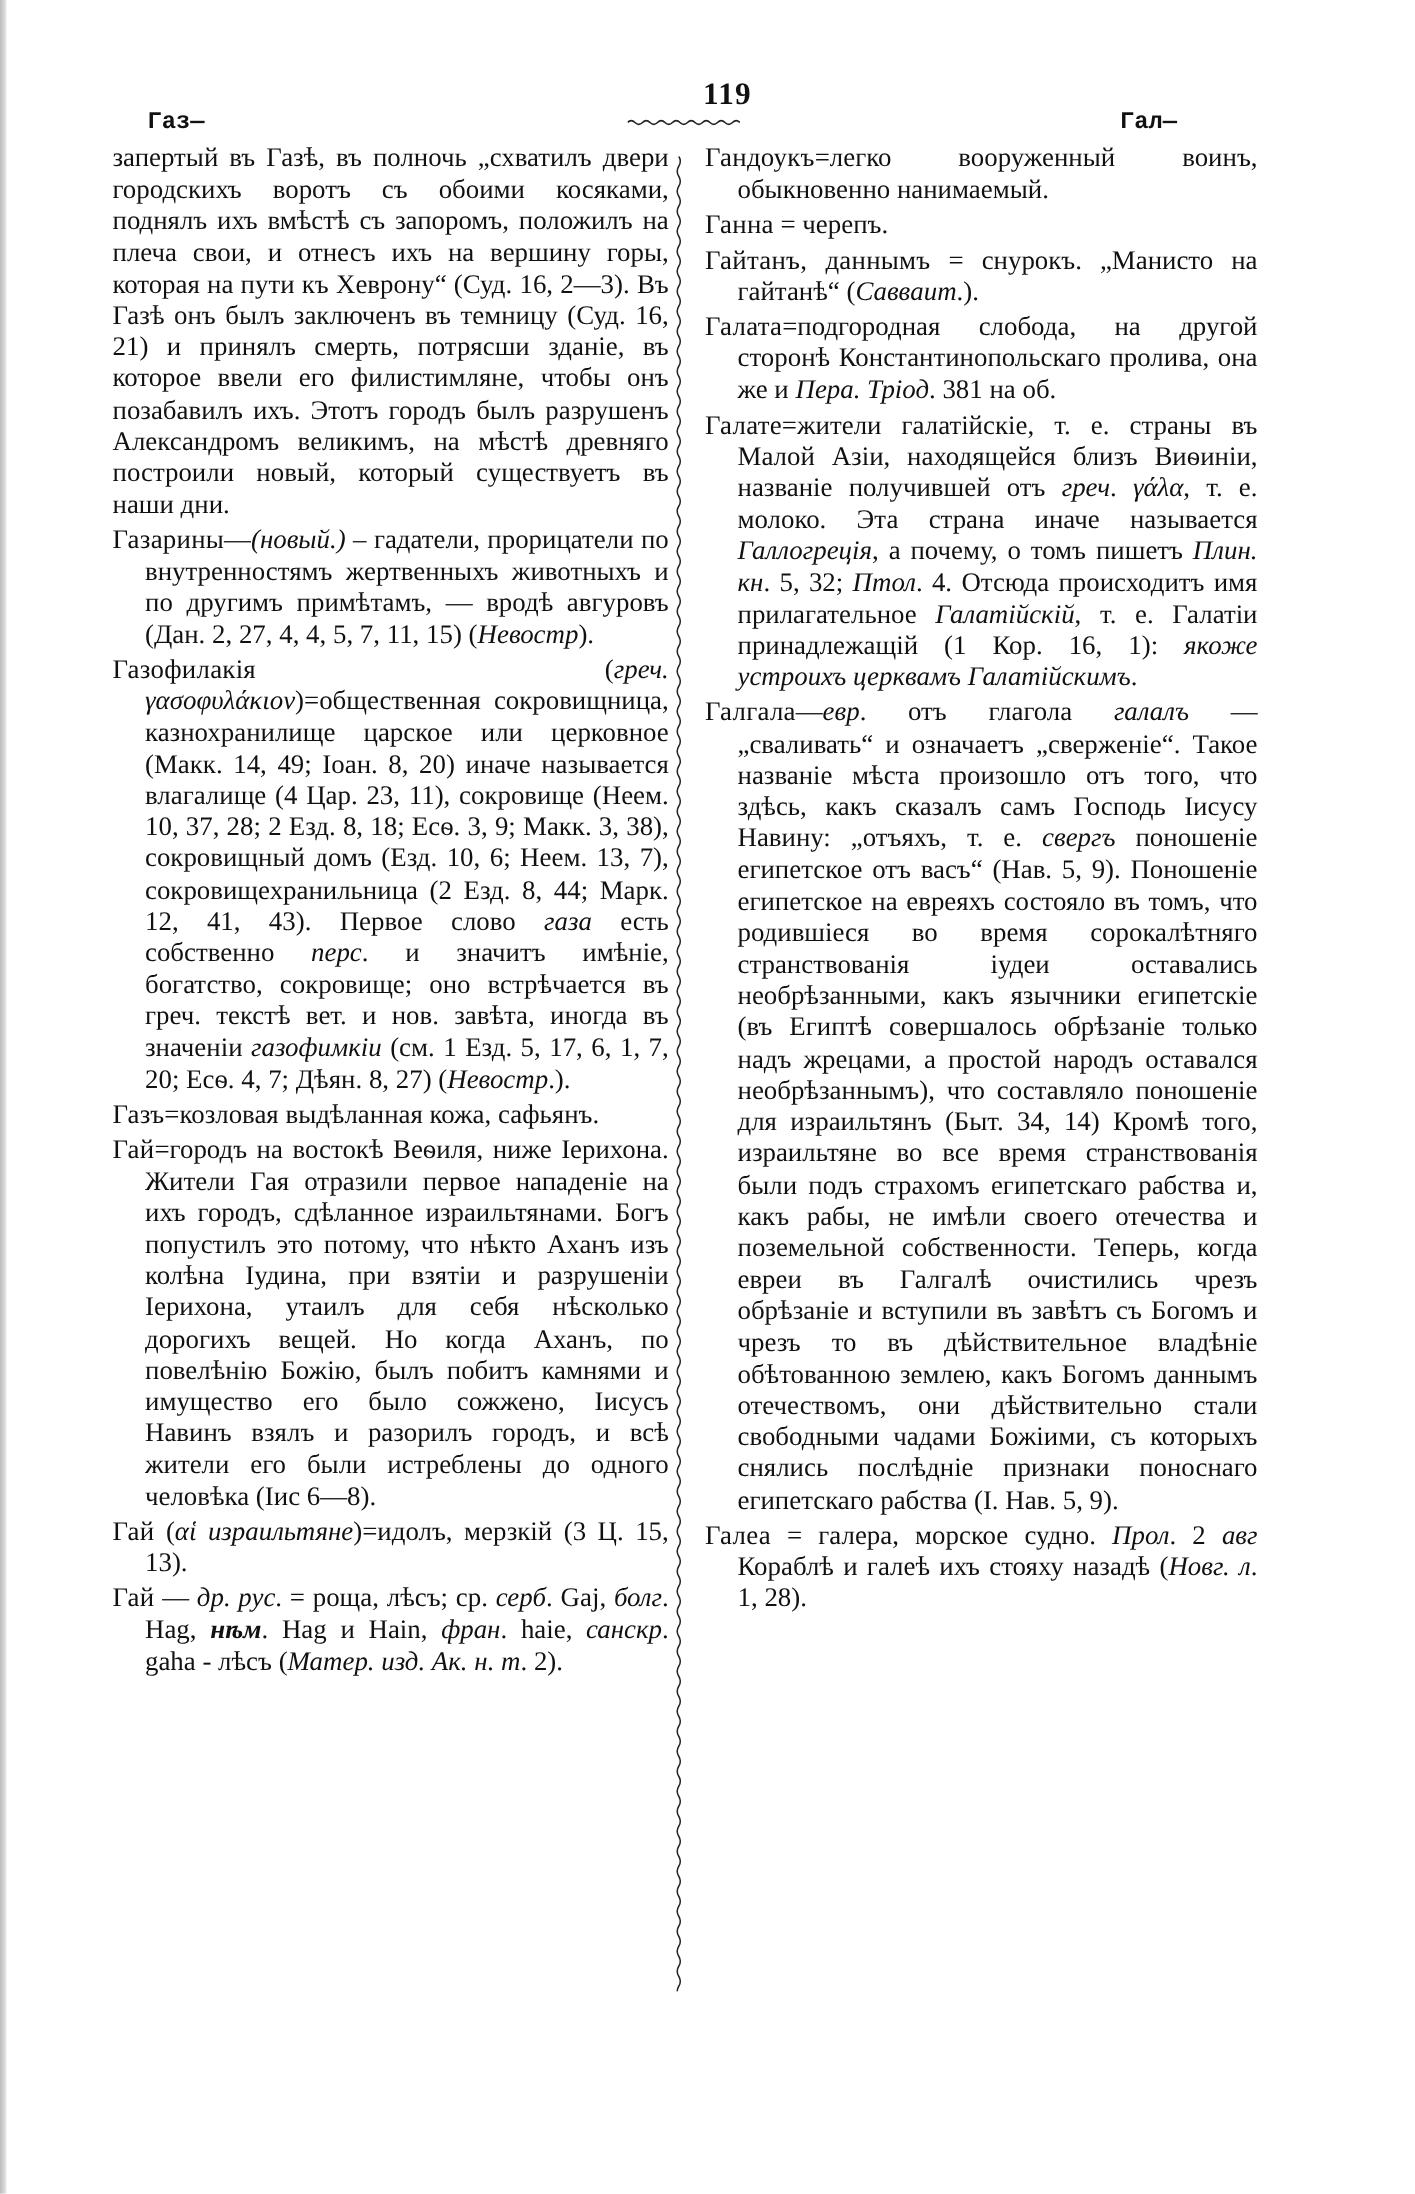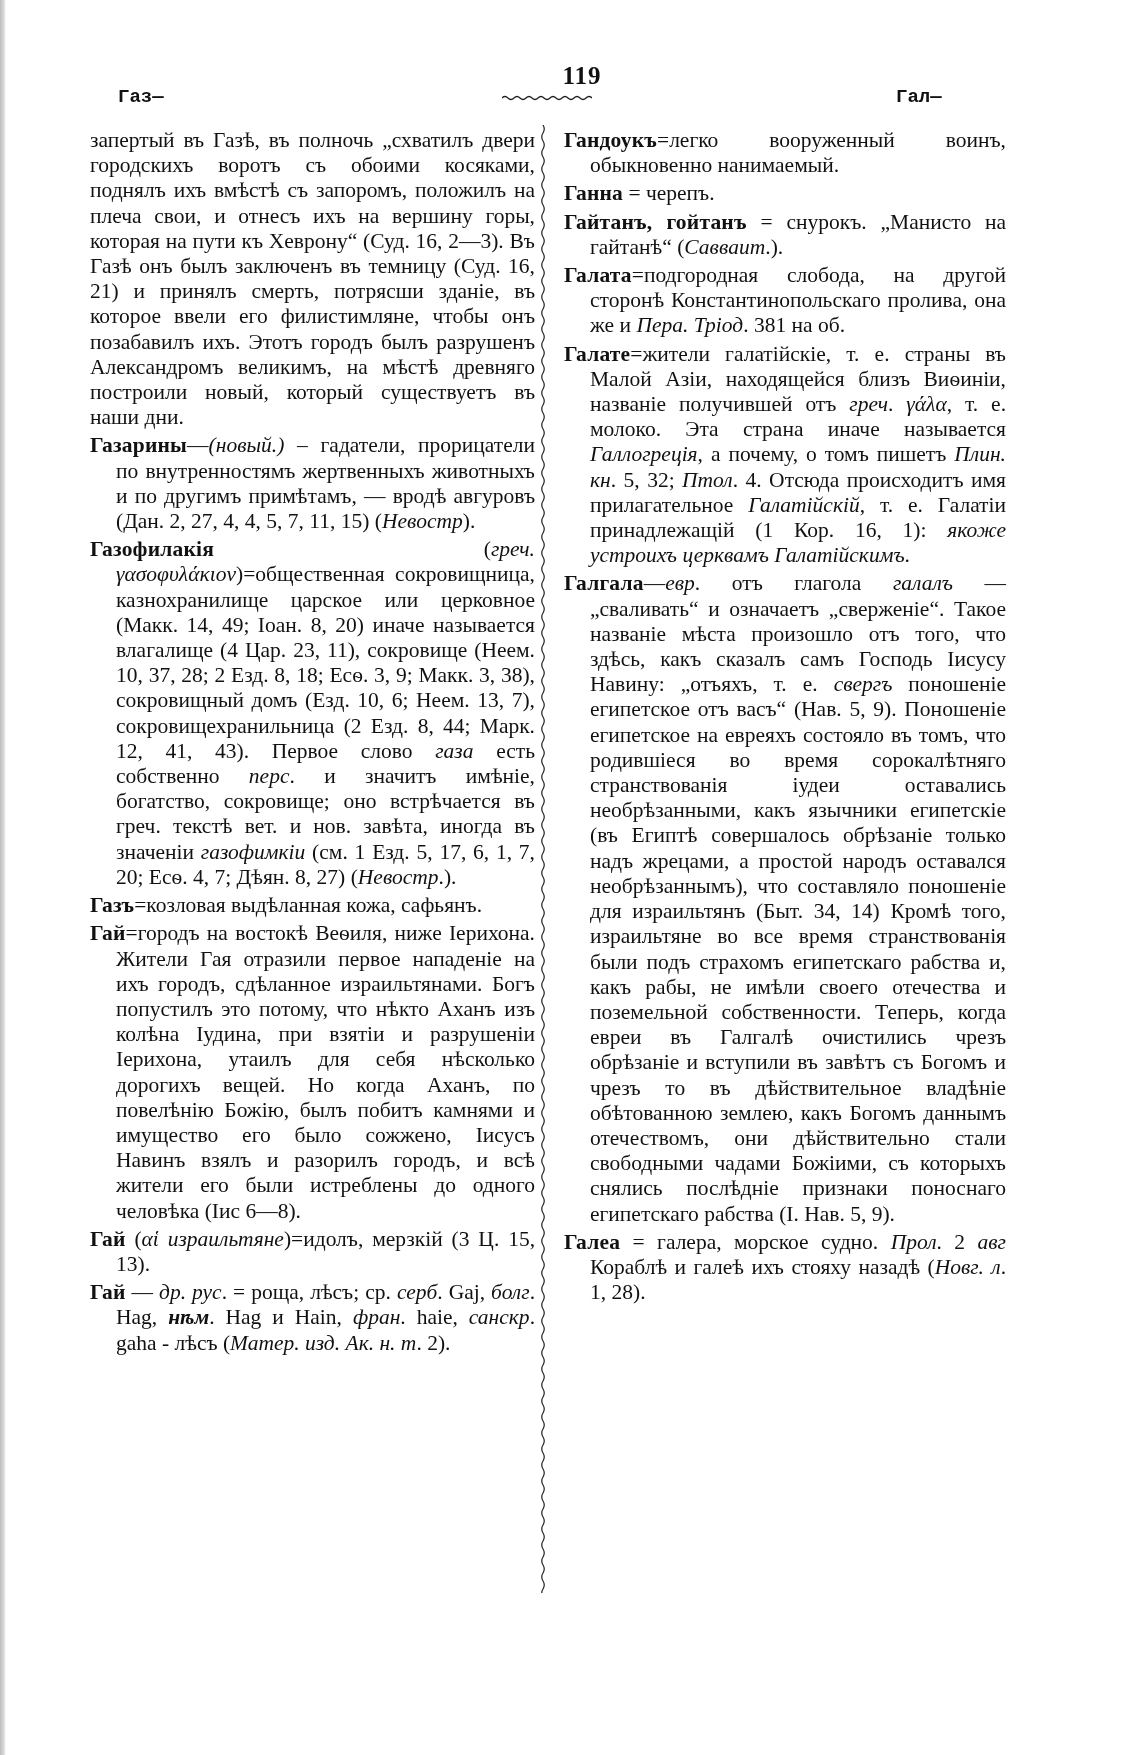--- a/index.html
+++ b/index.html
@@ -6,28 +6,28 @@
   body { width: 1132px; height: 1755px; position: relative; overflow: hidden;
          font-family: "DejaVu Serif", "Liberation Serif", serif; color: #111; }
   .scan-edge { position: absolute; left: 0; top: 0; width: 6px; height: 1755px;
                background: linear-gradient(to right, #bdbdbd, #d8d8d8 60%, #fff); }
   .page-number { position: absolute; left: 16px; width: 1132px; top: 62px; text-align: center;
                  font-family: "Liberation Serif", serif; font-weight: bold; font-size: 25px; letter-spacing: 1px; }
   .page-number-rule { position: absolute; left: 502px; top: 94px; width: 90px; height: 8px; }
   .running-head { position: absolute; top: 86px; font-family: Liberation Mono, monospace; font-weight: bold; font-size: 19px; }
   .running-head.left { left: 118px; }
   .running-head.right { left: 896px; }
-  .column { position: absolute; top: 128px; font-family: "Liberation Serif", serif; font-size: 21.5px;
+  .column { position: absolute; top: 114px; font-family: "Liberation Serif", serif; font-size: 21.5px;
             line-height: 25.2px; text-align: justify; }
   .column.left { left: 90px; width: 445px; }
   .column.right { left: 564px; width: 442px; }
   .column-rule { position: absolute; left: 538px; top: 125px; width: 10px; height: 1468px; }
   .entry { margin: 0 0 3px 0; padding-left: 26px; text-indent: -26px; }
   .entry.cont { padding-left: 0; text-indent: 0; }
-  .hw { font-weight: bold; letter-spacing: 0.2px; margin-top: 44px; }
+  .hw { font-weight: normal; letter-spacing: 0.2px; margin-top: 44px; }
   .it { font-style: italic; }
   .bd { font-weight: bold; }
   .gr { font-style: italic; }
 </style>
 </head>
 <body>
 
 <div class="scan-edge"></div>
 
 <div class="page-number">119</div>
@@ -48,18 +48,18 @@
     <p class="entry"><span class="hw">Гай</span><span> — </span><span class="it">др. рус</span><span>. = роща, лѣсъ; ср. </span><span class="it">серб</span><span>. Gaj, </span><span class="it">болг</span><span>. Hag, </span><span class="bd it">нѣм</span><span>. Hag и Hain, </span><span class="it">фран</span><span>. haie, </span><span class="it">санскр</span><span>. gaha - лѣсъ (</span><span class="it">Матер. изд. Ак. н. т</span><span>. 2).</span></p>
   </div>
 
 <svg class="column-rule" viewBox="0 0 10 1468" preserveAspectRatio="none">
   <path id="wavy-rule" d="M5 0 Q7.5 4 5 8 Q2.5 12 5 16 Q7.5 20 5 24 Q2.5 28 5 32 Q7.5 36 5 40 Q2.5 44 5 48 Q7.5 52 5 56 Q2.5 60 5 64 Q7.5 68 5 72 Q2.5 76 5 80 Q7.5 84 5 88 Q2.5 92 5 96 Q7.5 100 5 104 Q2.5 108 5 112 Q7.5 116 5 120 Q2.5 124 5 128 Q7.5 132 5 136 Q2.5 140 5 144 Q7.5 148 5 152 Q2.5 156 5 160 Q7.5 164 5 168 Q2.5 172 5 176 Q7.5 180 5 184 Q2.5 188 5 192 Q7.5 196 5 200 Q2.5 204 5 208 Q7.5 212 5 216 Q2.5 220 5 224 Q7.5 228 5 232 Q2.5 236 5 240 Q7.5 244 5 248 Q2.5 252 5 256 Q7.5 260 5 264 Q2.5 268 5 272 Q7.5 276 5 280 Q2.5 284 5 288 Q7.5 292 5 296 Q2.5 300 5 304 Q7.5 308 5 312 Q2.5 316 5 320 Q7.5 324 5 328 Q2.5 332 5 336 Q7.5 340 5 344 Q2.5 348 5 352 Q7.5 356 5 360 Q2.5 364 5 368 Q7.5 372 5 376 Q2.5 380 5 384 Q7.5 388 5 392 Q2.5 396 5 400 Q7.5 404 5 408 Q2.5 412 5 416 Q7.5 420 5 424 Q2.5 428 5 432 Q7.5 436 5 440 Q2.5 444 5 448 Q7.5 452 5 456 Q2.5 460 5 464 Q7.5 468 5 472 Q2.5 476 5 480 Q7.5 484 5 488 Q2.5 492 5 496 Q7.5 500 5 504 Q2.5 508 5 512 Q7.5 516 5 520 Q2.5 524 5 528 Q7.5 532 5 536 Q2.5 540 5 544 Q7.5 548 5 552 Q2.5 556 5 560 Q7.5 564 5 568 Q2.5 572 5 576 Q7.5 580 5 584 Q2.5 588 5 592 Q7.5 596 5 600 Q2.5 604 5 608 Q7.5 612 5 616 Q2.5 620 5 624 Q7.5 628 5 632 Q2.5 636 5 640 Q7.5 644 5 648 Q2.5 652 5 656 Q7.5 660 5 664 Q2.5 668 5 672 Q7.5 676 5 680 Q2.5 684 5 688 Q7.5 692 5 696 Q2.5 700 5 704 Q7.5 708 5 712 Q2.5 716 5 720 Q7.5 724 5 728 Q2.5 732 5 736 Q7.5 740 5 744 Q2.5 748 5 752 Q7.5 756 5 760 Q2.5 764 5 768 Q7.5 772 5 776 Q2.5 780 5 784 Q7.5 788 5 792 Q2.5 796 5 800 Q7.5 804 5 808 Q2.5 812 5 816 Q7.5 820 5 824 Q2.5 828 5 832 Q7.5 836 5 840 Q2.5 844 5 848 Q7.5 852 5 856 Q2.5 860 5 864 Q7.5 868 5 872 Q2.5 876 5 880 Q7.5 884 5 888 Q2.5 892 5 896 Q7.5 900 5 904 Q2.5 908 5 912 Q7.5 916 5 920 Q2.5 924 5 928 Q7.5 932 5 936 Q2.5 940 5 944 Q7.5 948 5 952 Q2.5 956 5 960 Q7.5 964 5 968 Q2.5 972 5 976 Q7.5 980 5 984 Q2.5 988 5 992 Q7.5 996 5 1000 Q2.5 1004 5 1008 Q7.5 1012 5 1016 Q2.5 1020 5 1024 Q7.5 1028 5 1032 Q2.5 1036 5 1040 Q7.5 1044 5 1048 Q2.5 1052 5 1056 Q7.5 1060 5 1064 Q2.5 1068 5 1072 Q7.5 1076 5 1080 Q2.5 1084 5 1088 Q7.5 1092 5 1096 Q2.5 1100 5 1104 Q7.5 1108 5 1112 Q2.5 1116 5 1120 Q7.5 1124 5 1128 Q2.5 1132 5 1136 Q7.5 1140 5 1144 Q2.5 1148 5 1152 Q7.5 1156 5 1160 Q2.5 1164 5 1168 Q7.5 1172 5 1176 Q2.5 1180 5 1184 Q7.5 1188 5 1192 Q2.5 1196 5 1200 Q7.5 1204 5 1208 Q2.5 1212 5 1216 Q7.5 1220 5 1224 Q2.5 1228 5 1232 Q7.5 1236 5 1240 Q2.5 1244 5 1248 Q7.5 1252 5 1256 Q2.5 1260 5 1264 Q7.5 1268 5 1272 Q2.5 1276 5 1280 Q7.5 1284 5 1288 Q2.5 1292 5 1296 Q7.5 1300 5 1304 Q2.5 1308 5 1312 Q7.5 1316 5 1320 Q2.5 1324 5 1328 Q7.5 1332 5 1336 Q2.5 1340 5 1344 Q7.5 1348 5 1352 Q2.5 1356 5 1360 Q7.5 1364 5 1368 Q2.5 1372 5 1376 Q7.5 1380 5 1384 Q2.5 1388 5 1392 Q7.5 1396 5 1400 Q2.5 1404 5 1408 Q7.5 1412 5 1416 Q2.5 1420 5 1424 Q7.5 1428 5 1432 Q2.5 1436 5 1440 Q7.5 1444 5 1448 Q2.5 1452 5 1456 Q7.5 1460 5 1464 Q2.5 1468 5 1472" fill="none" stroke="#222" stroke-width="1.2"></path>
 </svg>
 
 <div class="column right">
     <p class="entry"><span class="hw">Гандоукъ</span><span>=легко вооруженный воинъ, обыкновенно нанимаемый.</span></p>
     <p class="entry"><span class="hw">Ганна</span><span> = черепъ.</span></p>
-    <p class="entry"><span class="hw">Гайтанъ, гойтанъ</span><span> = снурокъ. „Манисто на гайтанѣ“ (</span><span class="it">Саввaит</span><span>.).</span></p>
+    <p class="entry"><span class="hw">Гайтанъ, даннымъ</span><span> = снурокъ. „Манисто на гайтанѣ“ (</span><span class="it">Саввaит</span><span>.).</span></p>
     <p class="entry"><span class="hw">Галата</span><span>=подгородная слобода, на другой сторонѣ Константинопольскаго пролива, она же и </span><span class="it">Пера. Тріод</span><span>. 381 на об.</span></p>
     <p class="entry"><span class="hw">Галате</span><span>=жители галатійскіе, т. е. страны въ Малой Азіи, находящейся близъ Виѳиніи, названіе получившей отъ </span><span class="it">греч</span><span>. </span><span class="gr">γάλα</span><span>, т. е. молоко. Эта страна иначе называется </span><span class="it">Галлогрeція</span><span>, а почему, о томъ пишетъ </span><span class="it">Плин. кн</span><span>. 5, 32; </span><span class="it">Птол</span><span>. 4. Отсюда происходитъ имя прилагательное </span><span class="it">Галатійскій</span><span>, т. е. Галатіи принадлежащій (1 Кор. 16, 1): </span><span class="it">якоже устроихъ церквамъ Галатійскимъ</span><span>.</span></p>
     <p class="entry"><span class="hw">Галгала</span><span>—</span><span class="it">евр</span><span>. отъ глагола </span><span class="it">галалъ</span><span> — „сваливать“ и означаетъ „сверженіе“. Такое названіе мѣста произошло отъ того, что здѣсь, какъ сказалъ самъ Господь Іисусу Навину: „отъяхъ, т. е. </span><span class="it">свергъ</span><span> поношеніе египетское отъ васъ“ (Нав. 5, 9). Поношеніе египетское на евреяхъ состояло въ томъ, что родившіеся во время сорокалѣтняго странствованія іудеи оставались необрѣзанными, какъ язычники египетскіе (въ Египтѣ совершалось обрѣзаніе только надъ жрецами, а простой народъ оставался необрѣзаннымъ), что составляло поношеніе для израильтянъ (Быт. 34, 14) Кромѣ того, израильтяне во все время странствованія были подъ страхомъ египетскаго рабства и, какъ рабы, не имѣли своего отечества и поземельной собственности. Теперь, когда евреи въ Галгалѣ очистились чрезъ обрѣзаніе и вступили въ завѣтъ съ Богомъ и чрезъ то въ дѣйствительное владѣніе обѣтованною землею, какъ Богомъ даннымъ отечествомъ, они дѣйствительно стали свободными чадами Божіими, съ которыхъ снялись послѣдніе признаки поноснаго египетскаго рабства (І. Нав. 5, 9).</span></p>
     <p class="entry"><span class="hw">Галеа</span><span> = галера, морское судно. </span><span class="it">Прол</span><span>. 2 </span><span class="it">авг</span><span> Кораблѣ и галеѣ ихъ стояху назадѣ (</span><span class="it">Новг. л</span><span>. 1, 28).</span></p>
   </div>
 
 </body></html>

